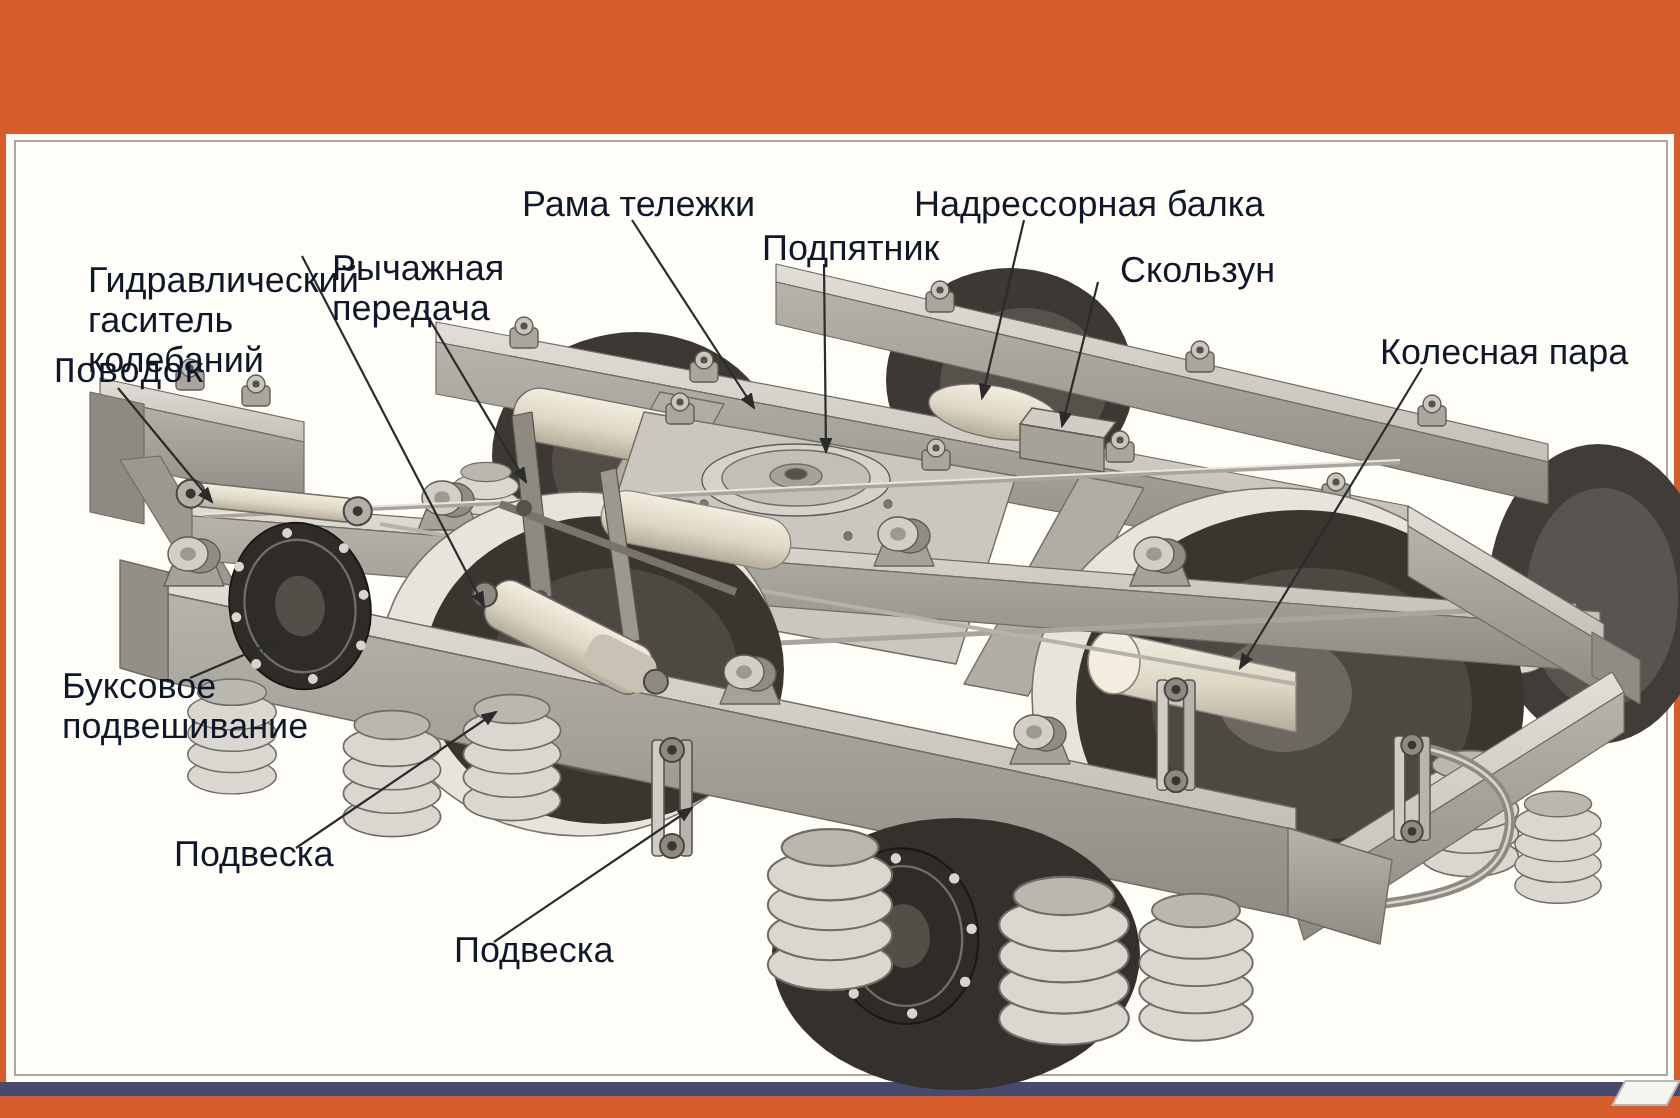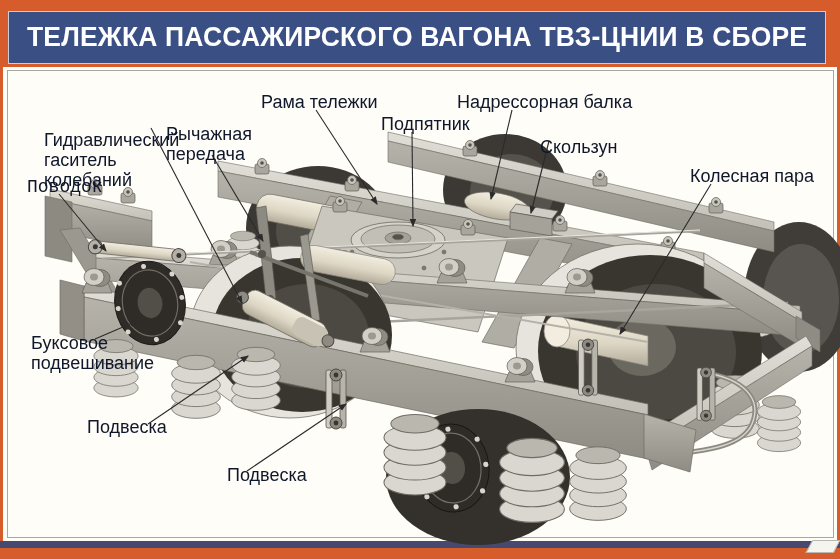--- a/index.html
+++ b/index.html
@@ -26,23 +26,20 @@
           white-space:pre-line;}
   .dlabel.center{text-align:left;}
   #art{position:absolute;left:0;top:0;width:840px;height:559px;}
 </style>
 </head>
 <body>
 
 <div id="poster">
   <div id="sheet"></div>
   <div id="sheet-border"></div>
-  <div id="title-band">
-    <div class="t">ТЕЛЕЖКА ПАССАЖИРСКОГО ВАГОНА ТВЗ-ЦНИИ В СБОРЕ</div>
-  </div>
   <div id="stripe-blue"></div>
   <div id="logo"></div>
 
   <svg id="art" viewBox="0 0 840 559">
     <defs>
       <linearGradient id="gTop" x1="0" y1="0" x2="0" y2="1">
         <stop offset="0" stop-color="#e0ded6"></stop>
           <stop offset="1" stop-color="#c3c0b7"></stop>
       </linearGradient>
       <linearGradient id="gFront" x1="0" y1="0" x2="0" y2="1">
@@ -266,21 +263,21 @@
         <line x1="95" y1="339" x2="137" y2="321" stroke="#2b2b2b" stroke-width="1.1" marker-end="url(#arr)"></line>
         <line x1="148" y1="424" x2="248" y2="356" stroke="#2b2b2b" stroke-width="1.1" marker-end="url(#arr)"></line>
         <line x1="247" y1="471" x2="346" y2="404" stroke="#2b2b2b" stroke-width="1.1" marker-end="url(#arr)"></line>
       </g>
   </svg>
 
   <div id="labels">
       <div class="dlabel" style="left: 261px; top: 92px;">Рама тележки</div>
       <div class="dlabel" style="left: 381px; top: 114px;">Подпятник</div>
       <div class="dlabel" style="left: 457px; top: 92px;">Надрессорная балка</div>
-      <div class="dlabel" style="left: 540px; top: 125px; margin-top: 12px;">Скользун</div>
+      <div class="dlabel" style="left: 560px; top: 125px;">Скользун</div>
       <div class="dlabel" style="left: 690px; top: 166px;">Колесная пара</div>
       <div class="dlabel" style="left: 44px; top: 130px;">Гидравлический
 гаситель
 колебаний</div>
       <div class="dlabel center" style="left: 166px; top: 124px; width: 84px;">Рычажная
 передача</div>
       <div class="dlabel" style="left: 27px; top: 177px; font-family: Liberation Mono, monospace;">Поводок</div>
       <div class="dlabel" style="left: 31px; top: 333px;">Буксовое
 подвешивание</div>
       <div class="dlabel" style="left: 87px; top: 417px;">Подвеска</div>

